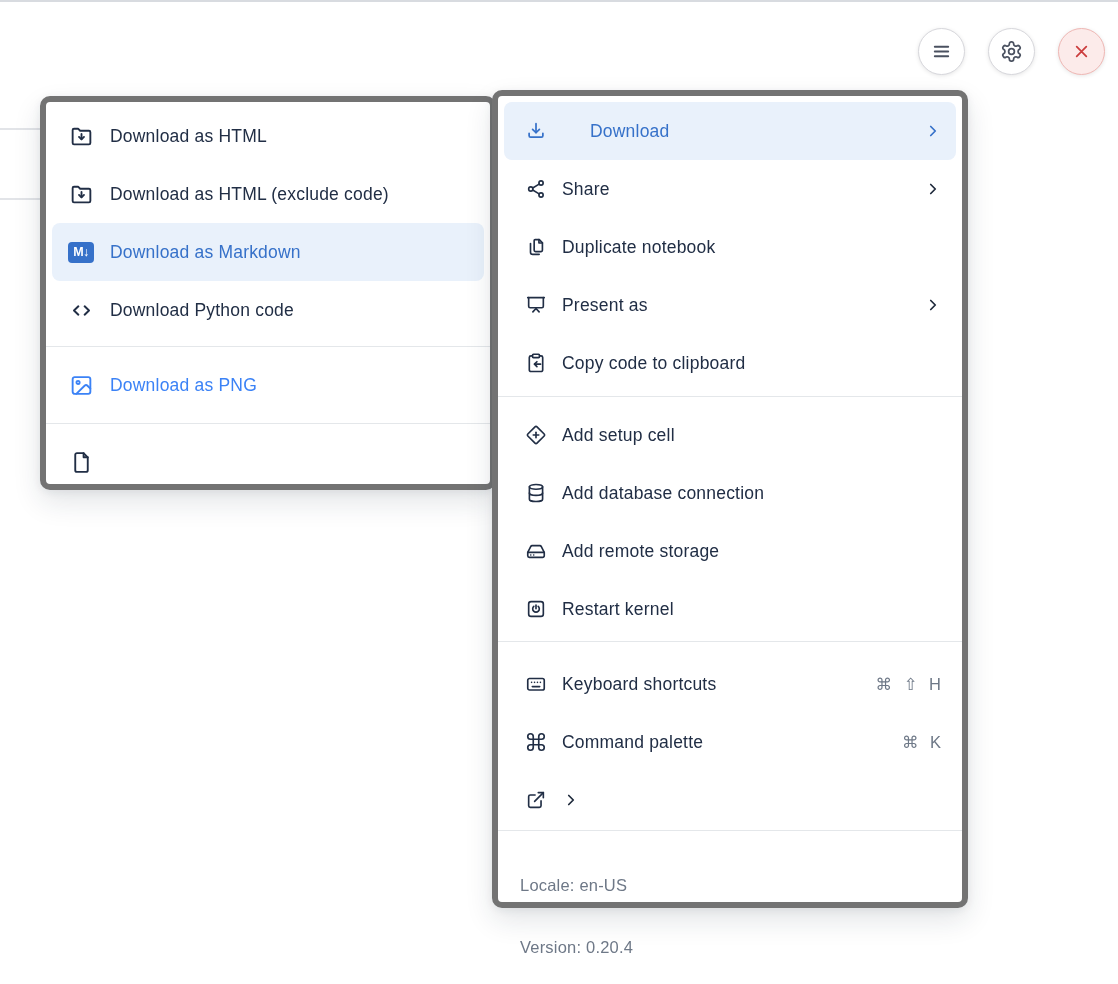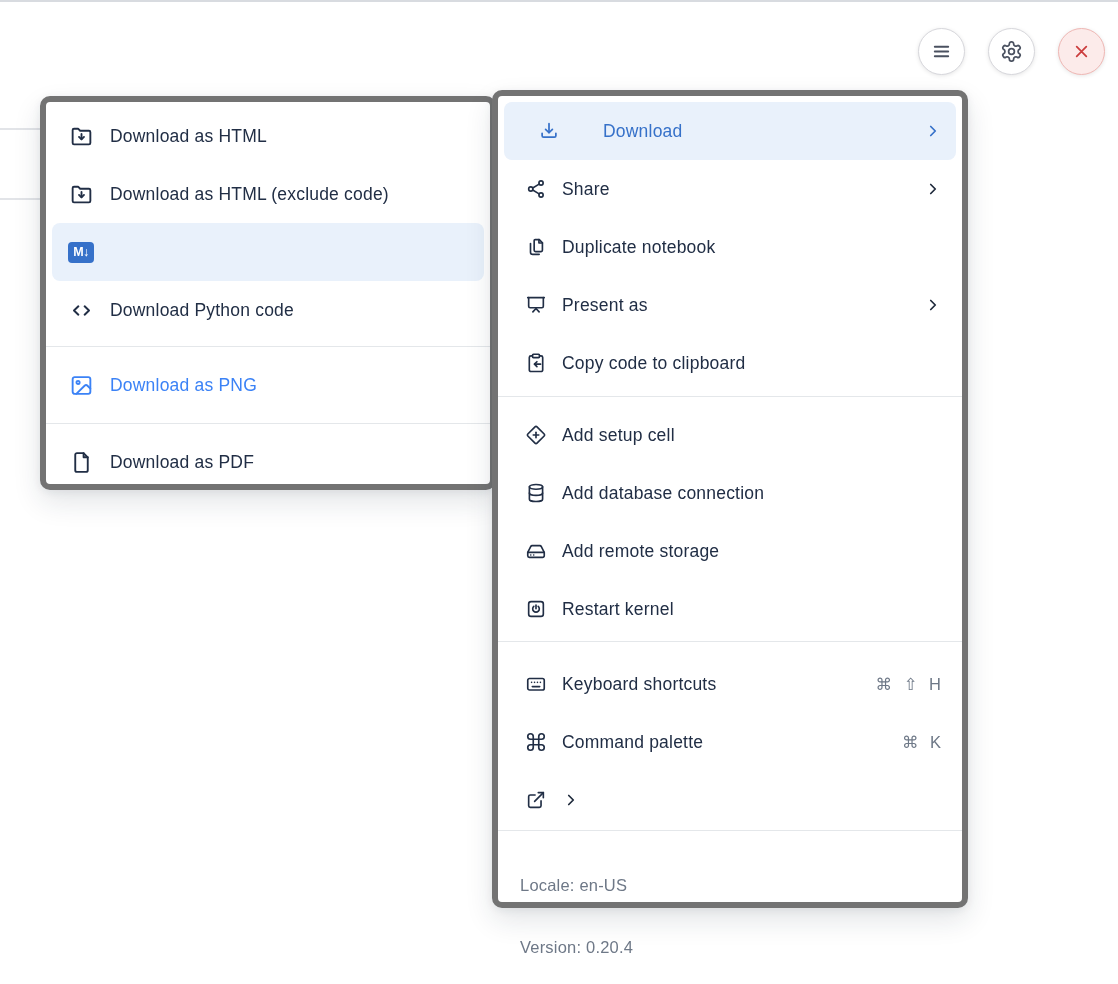--- a/index.html
+++ b/index.html
@@ -43,21 +43,21 @@
     font-size:17.5px; color:#212e45; cursor:pointer;
   }
   .mainmenu .mi { gap:15px; padding:0 20px 0 26px; }
   .mi .ic { display:flex; align-items:center; justify-content:center; width:26px; flex:0 0 26px; }
   .mainmenu .mi .ic { width:23px; flex:0 0 23px; }
   .mi .lbl { flex:1 1 auto; white-space:nowrap; letter-spacing:.2px; }
   .mi.hl {
     background:#e9f1fb; color:#3671c9; border-radius:8px;
     margin:0 6px; padding-left:16px;
   }
-  .mainmenu .mi.hl { margin:0 6px; padding-left:33px; padding-right:14px;gap:43px; }
+  .mainmenu .mi.hl { margin:0 6px; padding-left:20px; padding-right:14px;gap:43px; }
   .mi.disabled { color:#3b82f6; cursor:default; }
   .tall { height:62px; }
 
   .divider { height:1px; background:#e4e7ea; }
   .submenu .divider { margin:7px 0; }
   .mainmenu .divider.d1 { margin:4px 0 9px; }
   .mainmenu .divider.d2 { margin:3px 0 13px; }
   .mainmenu .divider.d3 { margin:1px 0 0; }
 
   .chev { display:flex; align-items:center; color:#1f2a3c; }
@@ -129,20 +129,21 @@
           <path d="M12 9.5v5"></path>
           <path d="m9.6 12.4 2.4 2.4 2.4-2.4"></path>
         </svg>
     </span>
     <span class="lbl">Download as HTML (exclude code)</span>
   </div>
   <div class="mi hl">
     <span class="ic">
       <span class="md-badge">M↓</span>
     </span>
+    <span class="lbl">Download as Markdown</span>
   </div>
   <div class="mi">
     <span class="ic">
       <svg width="25" height="25" viewBox="0 0 24 24" fill="none" stroke="currentColor" stroke-width="1.9" stroke-linecap="round" stroke-linejoin="round">
           <path d="m9 8-4.2 4L9 16"></path>
           <path d="m15 8 4.2 4L15 16"></path>
         </svg>
     </span>
     <span class="lbl">Download Python code</span>
   </div>
@@ -158,21 +159,20 @@
     <span class="lbl">Download as PNG</span>
   </div>
   <div class="divider"></div>
   <div class="mi tall">
     <span class="ic">
       <svg width="25" height="25" viewBox="0 0 24 24" fill="none" stroke="currentColor" stroke-width="1.8" stroke-linecap="round" stroke-linejoin="round">
           <path d="M14 3H7.6A1.6 1.6 0 0 0 6 4.6v14.8A1.6 1.6 0 0 0 7.6 21h8.8a1.6 1.6 0 0 0 1.6-1.6V7z"></path>
           <path d="M14 3v4h4"></path>
         </svg>
     </span>
-    <span class="lbl">Download as PDF</span>
   </div>
 </div>
 
 <div class="menu-card mainmenu">
 
   <div class="mi hl">
     <span class="ic">
       <svg width="22" height="22" viewBox="0 0 24 24" fill="none" stroke="currentColor" stroke-width="1.9" stroke-linecap="round" stroke-linejoin="round">
           <path d="M12 4v9.5"></path>
           <path d="m8.3 10.2 3.7 3.7 3.7-3.7"></path>

